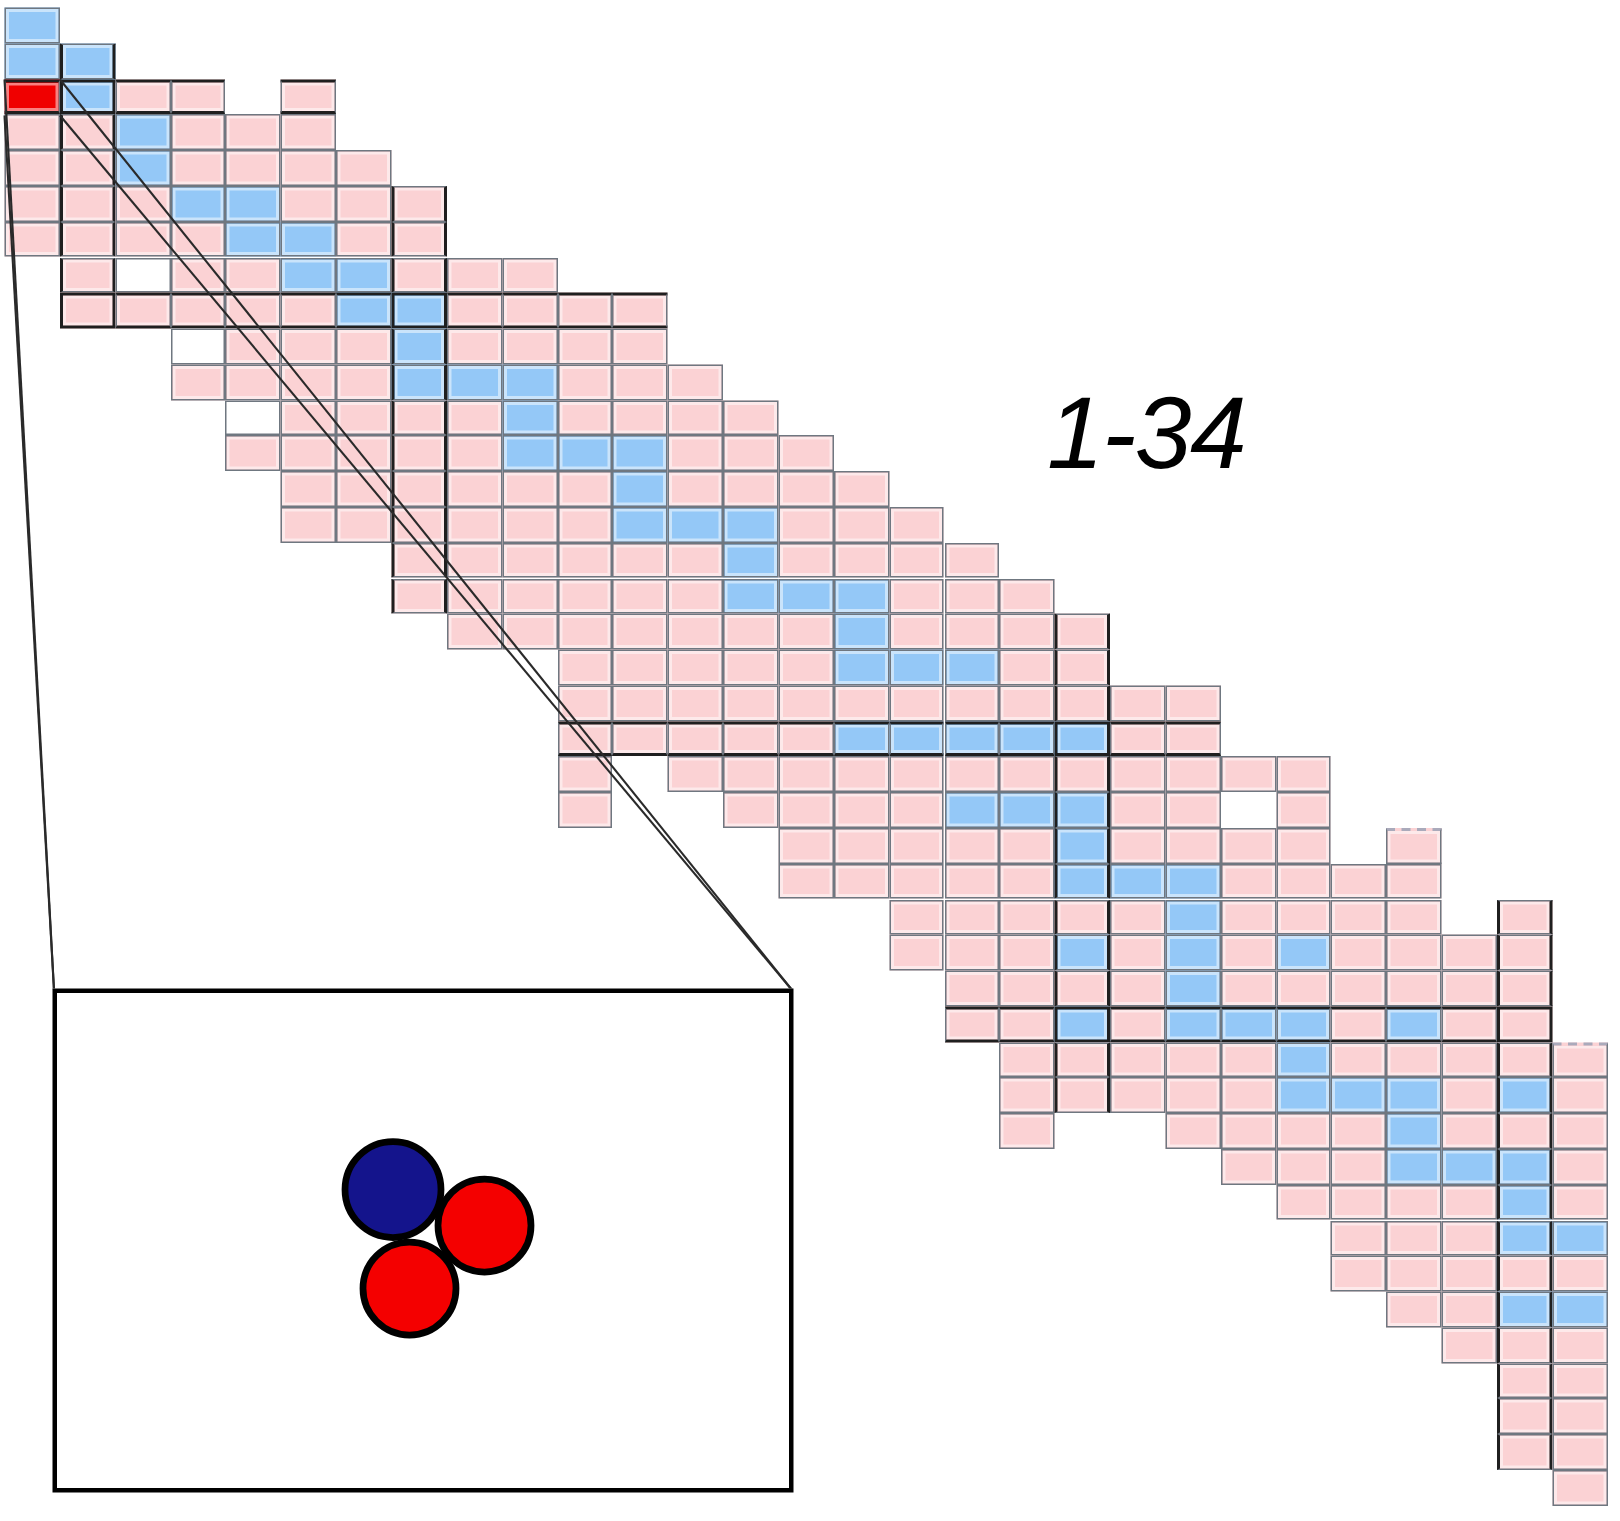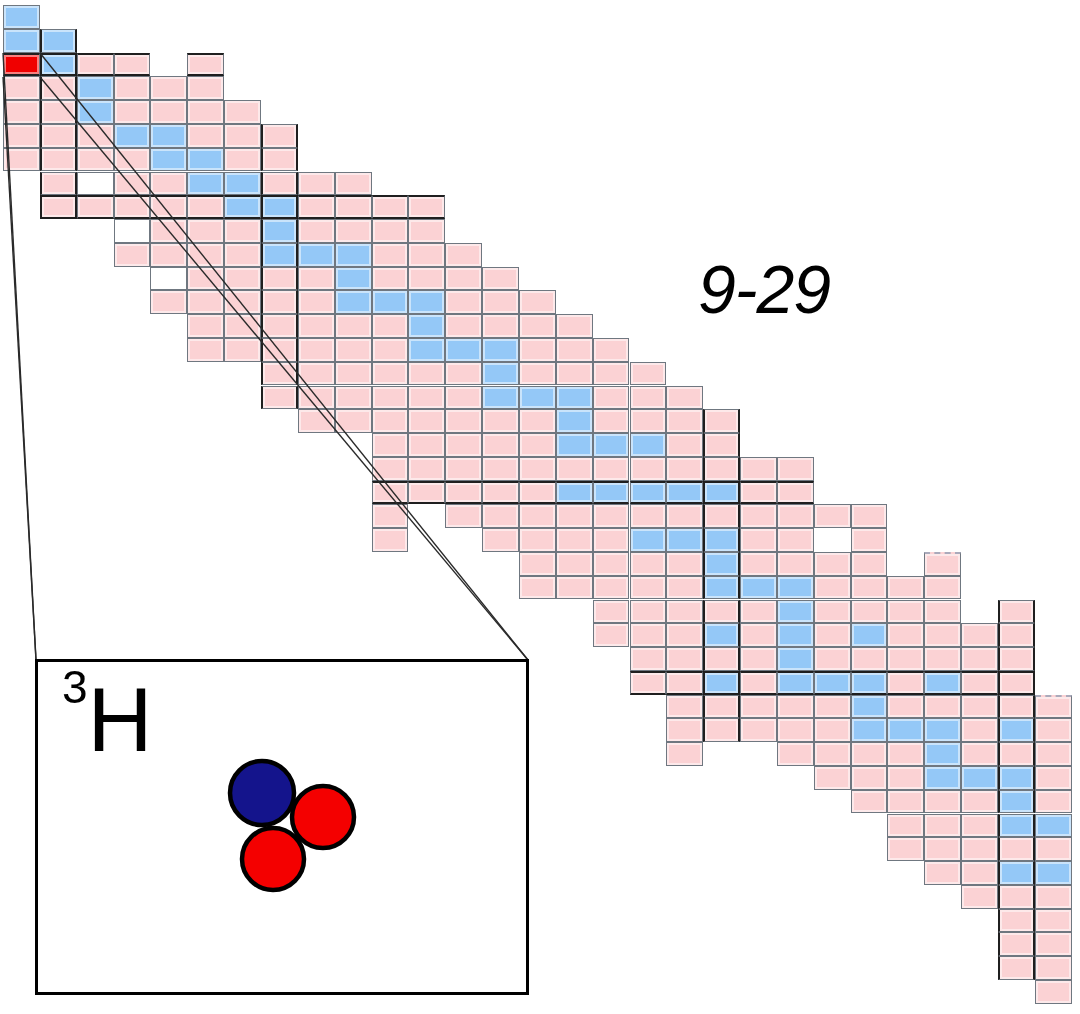--- a/index.html
+++ b/index.html
@@ -376,24 +376,23 @@
       <div class="cell" title="Cu-70" style="left: 1034.8px; top: 980px; width: 36.9px; height: 23.8px; background: rgb(251, 210, 212);"></div>
     </div>
 
   <svg id="callout-svg" width="1080" height="1014">
       <line x1="3" y1="53" x2="36" y2="660" stroke="#2a2a2a" stroke-width="1.4"></line>
       <line x1="3" y1="77" x2="36" y2="660" stroke="#2a2a2a" stroke-width="1.4"></line>
       <line x1="40" y1="53" x2="528" y2="660" stroke="#2a2a2a" stroke-width="1.4"></line>
       <line x1="40" y1="77" x2="528" y2="660" stroke="#2a2a2a" stroke-width="1.4"></line>
     </svg>
 
-  <div id="range-label">9-29</div>
+  <div id="range-label">1-34</div>
 
   <div id="inset-box" style="left: 35px; top: 659px; width: 494px; height: 336px;"></div>
 
-  <div id="inset-label"><span class="mass">3</span><span class="sym">H</span></div>
 
   <svg id="nucleus-svg" width="1080" height="1014">
       <circle cx="323" cy="817" r="31" fill="#f40000" stroke="#000000" stroke-width="4.5"></circle>
       <circle cx="262" cy="793" r="32" fill="#14148c" stroke="#000000" stroke-width="4.5"></circle>
       <circle cx="273" cy="859" r="31" fill="#f40000" stroke="#000000" stroke-width="4.5"></circle>
     </svg>
 </div>
 
 </body></html>

